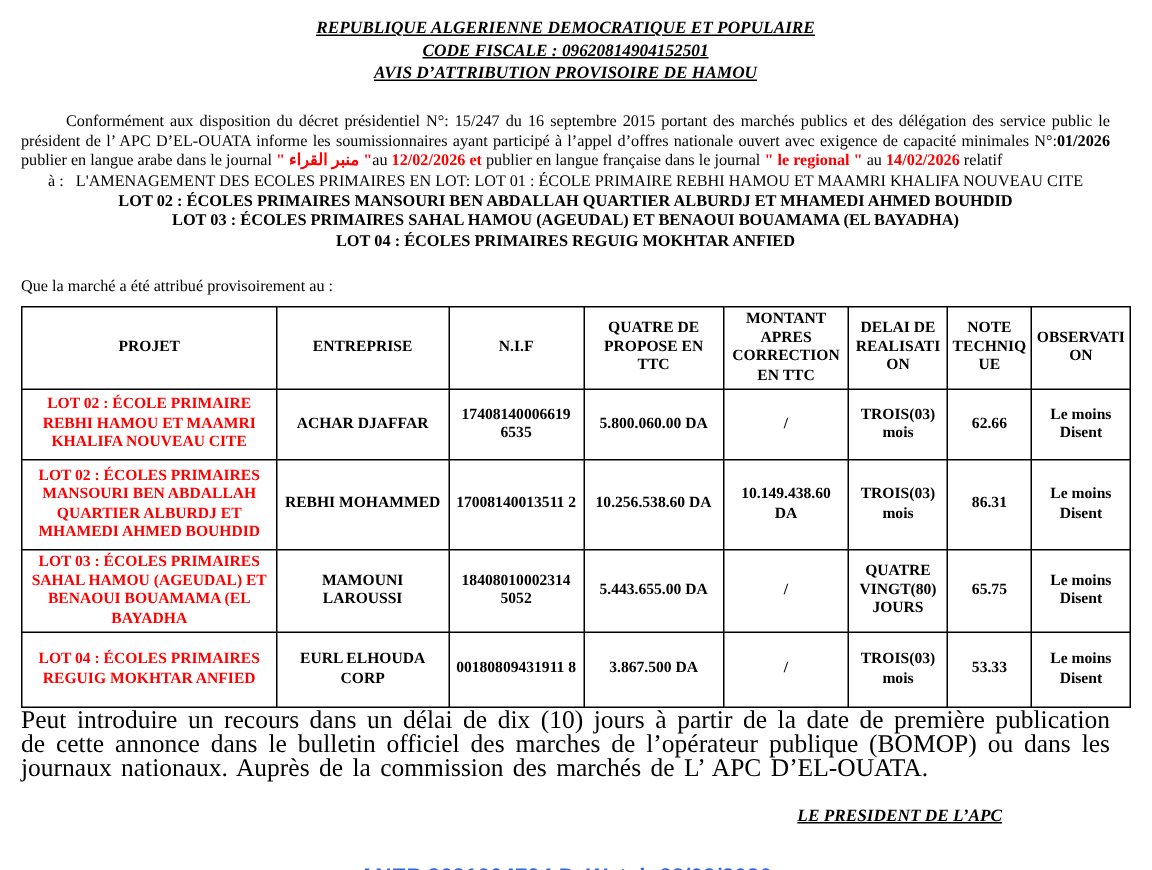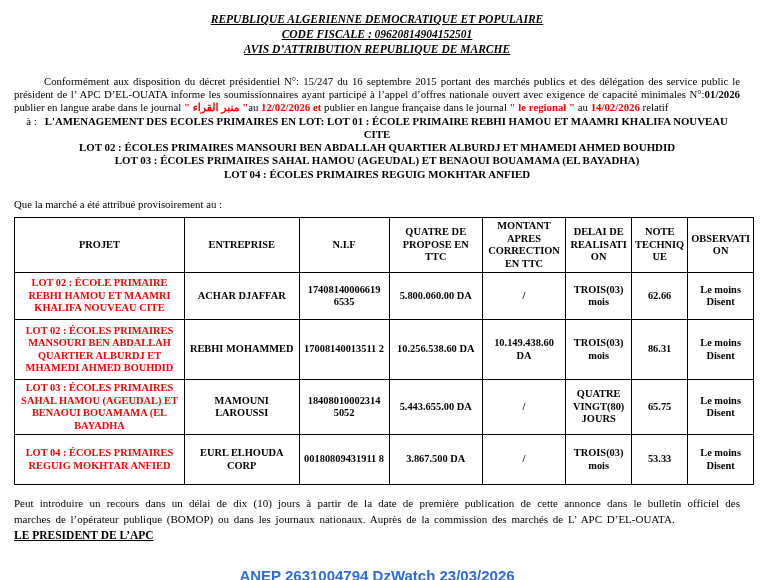--- a/index.html
+++ b/index.html
@@ -31,21 +31,21 @@
     text-indent: 30px;
   }
   .intro .b { font-weight: bold; }
   .red { color: var(--red); font-weight: bold; }
   .arabic { color: var(--red); font-weight: bold; }
   .amenagement-line {
     font-size: 10.8px;
     line-height: 13.2px;
     text-align: center;
   }
-  .amenagement-line .b { font-weight: bold; }
+  .amenagement-line .b { font-weight: normal; }
 
   
   .lot-line {
     text-align: center;
     font-weight: bold;
     font-size: 10.9px;
     line-height: 13.4px;
   }
   .attrib-line {
     margin-top: 16px;
@@ -77,51 +77,51 @@
     text-align: left;
     padding-left: 4px;
   }
   tr.r1 td { height: 42px; }
   tr.r2 td { height: 55px; }
   tr.r3 td { height: 50px; }
   tr.r4 td { height: 45px; }
 
   
   .recours {
-    margin-top: 10px;
-    font-size: 11px;
+    font-size: 17px;
     line-height: 16px;
     text-align: justify;
     word-spacing: 2px;
   }
   .president {
-    margin-top: 2px;
-    text-align: left;
+    margin-top: 18px;
+    text-align: right;
     padding-right: 72px;
     font-weight: bold;
+    font-style: italic;
     text-decoration: underline;
     font-size: 11.5px;
   }
   .anep {
     margin-top: 26px;
     text-align: center;
     font-family: "Liberation Sans", sans-serif;
     font-weight: bold;
     font-size: 15px;
     color: var(--blue);
   }
 </style>
 </head>
 <body>
 
 <div class="page">
 
   <div class="title-line">REPUBLIQUE ALGERIENNE DEMOCRATIQUE ET POPULAIRE</div>
   <div class="title-line">CODE FISCALE : 09620814904152501</div>
-  <div class="title-line">AVIS D’ATTRIBUTION REPUBLIQUE DE MARCHE</div>
+  <div class="title-line">AVIS D’ATTRIBUTION PROVISOIRE DE HAMOU</div>
 
   <div class="intro"><span>Conformément aux disposition du décret présidentiel N°: 15/247 du 16 septembre 2015 portant des marchés publics et des délégation des service public le président  de l’ APC D’EL-OUATA informe les soumissionnaires ayant participé à l’appel d’offres nationale ouvert  avec exigence de capacité minimales N°:</span><span class="b">01/2026</span><span> publier en langue arabe dans le journal </span><span class="red">" </span><span class="arabic" dir="rtl">منبر القراء</span><span class="red"> "</span><span>au </span><span class="red">12/02/2026 et</span><span> publier en langue française dans le journal </span><span class="red">" le regional "</span><span> au </span><span class="red">14/02/2026</span><span> relatif</span></div>
 
   <div class="amenagement-line"><span>à :</span>&nbsp;&nbsp;&nbsp;<span class="b">L'AMENAGEMENT DES ECOLES PRIMAIRES EN LOT: LOT 01 : ÉCOLE PRIMAIRE REBHI HAMOU ET MAAMRI KHALIFA NOUVEAU CITE</span></div>
 
   <div class="lot-line">LOT 02 : ÉCOLES PRIMAIRES MANSOURI BEN ABDALLAH QUARTIER ALBURDJ ET MHAMEDI AHMED BOUHDID</div>
   <div class="lot-line">LOT 03 : ÉCOLES PRIMAIRES SAHAL HAMOU (AGEUDAL)  ET BENAOUI BOUAMAMA (EL BAYADHA)</div>
   <div class="lot-line">LOT 04 : ÉCOLES PRIMAIRES REGUIG MOKHTAR ANFIED</div>
 
   <div class="attrib-line">Que la marché a été attribué provisoirement au :</div>

